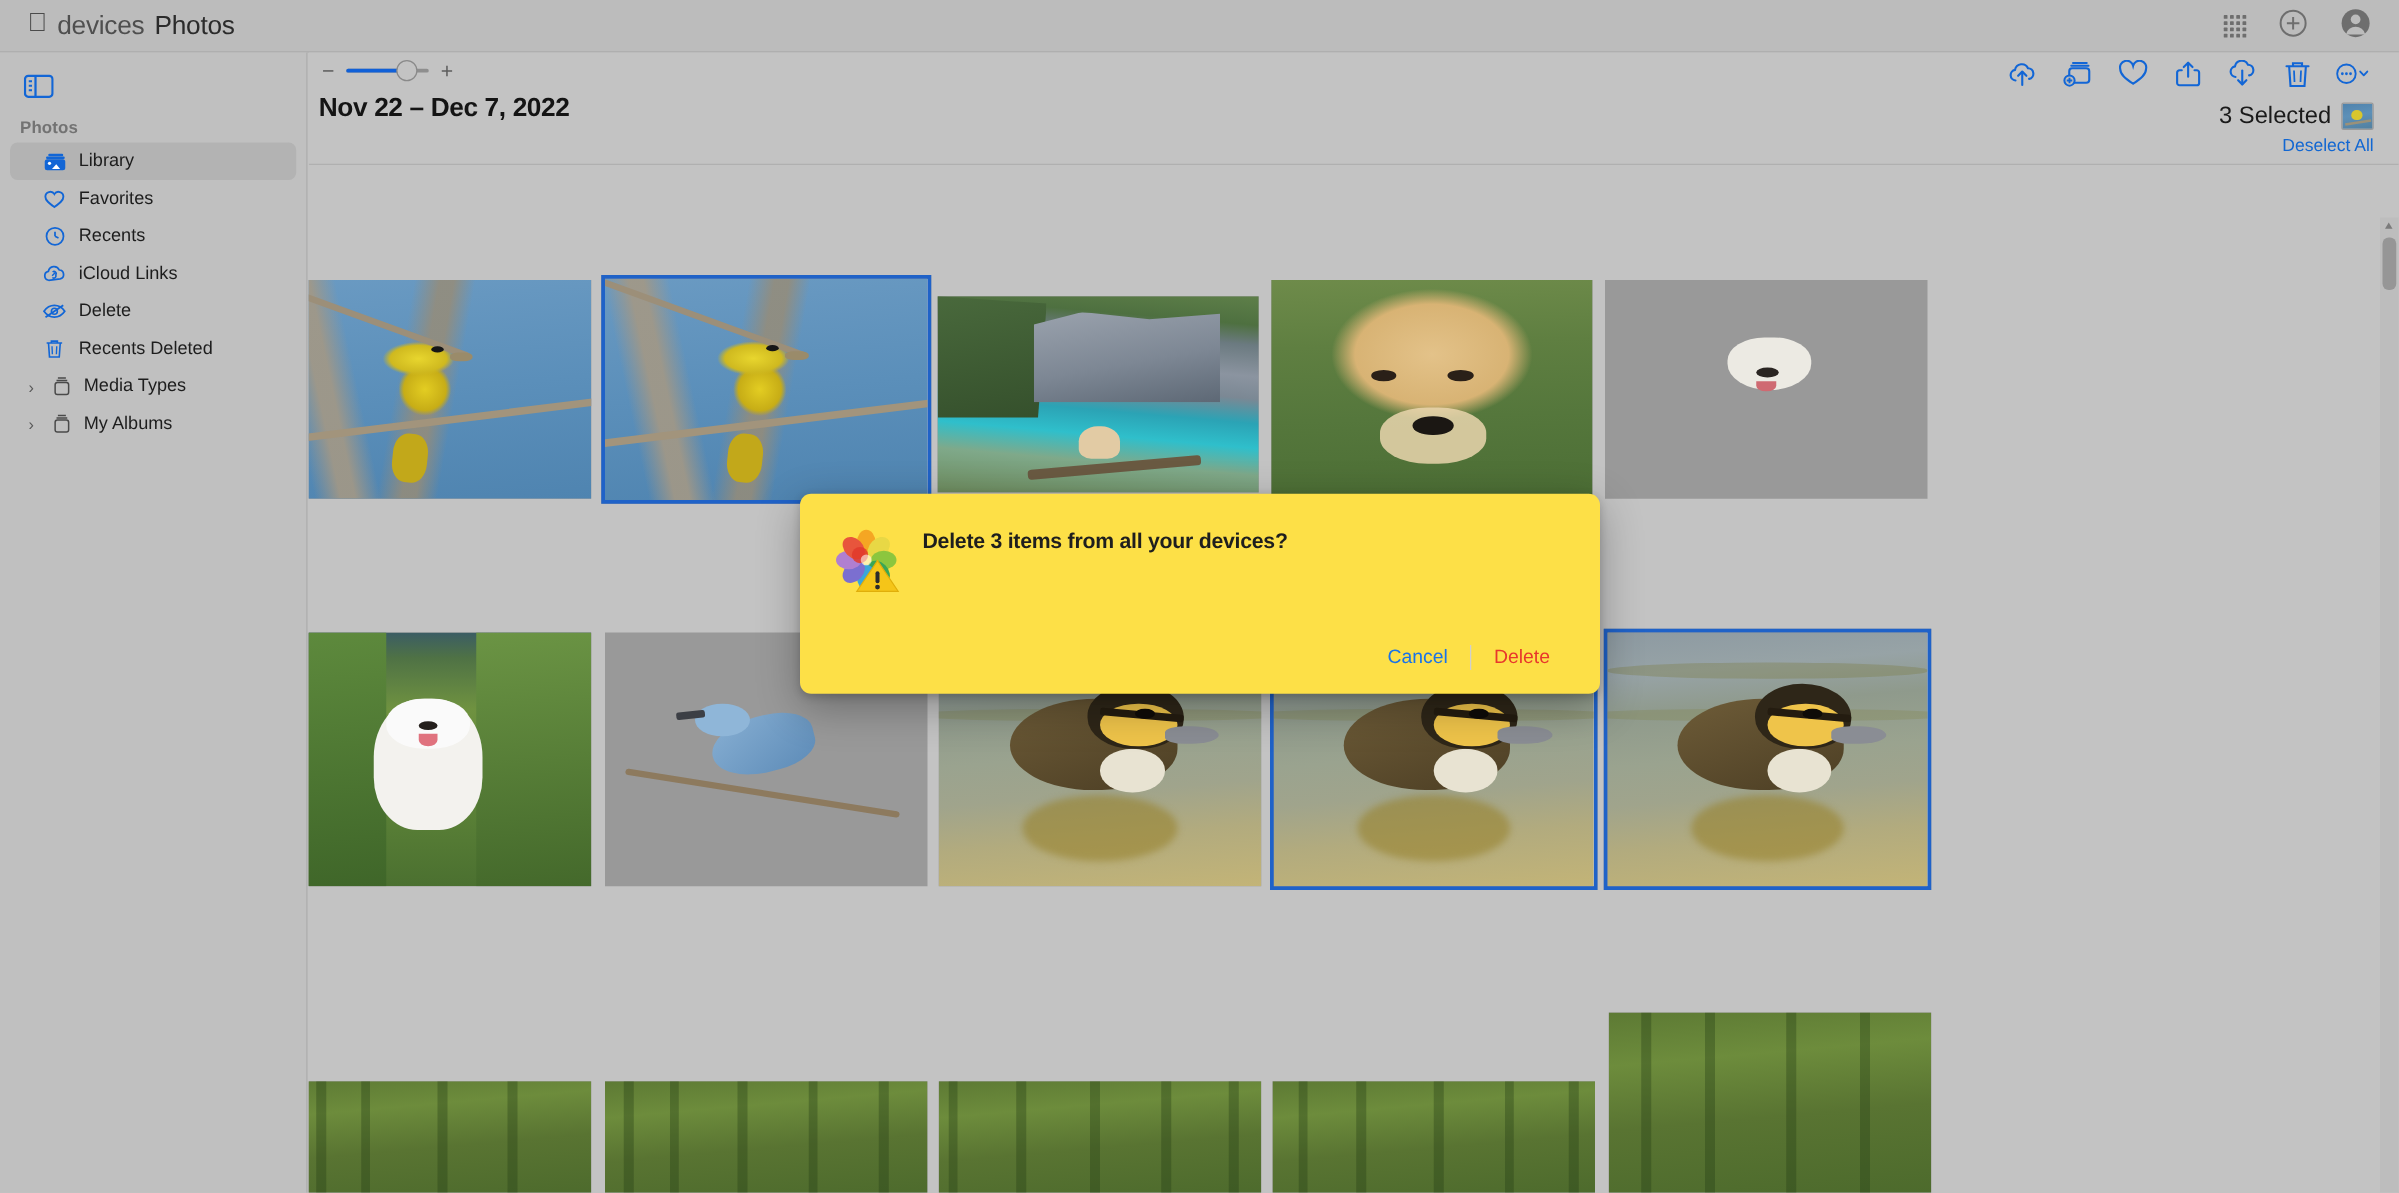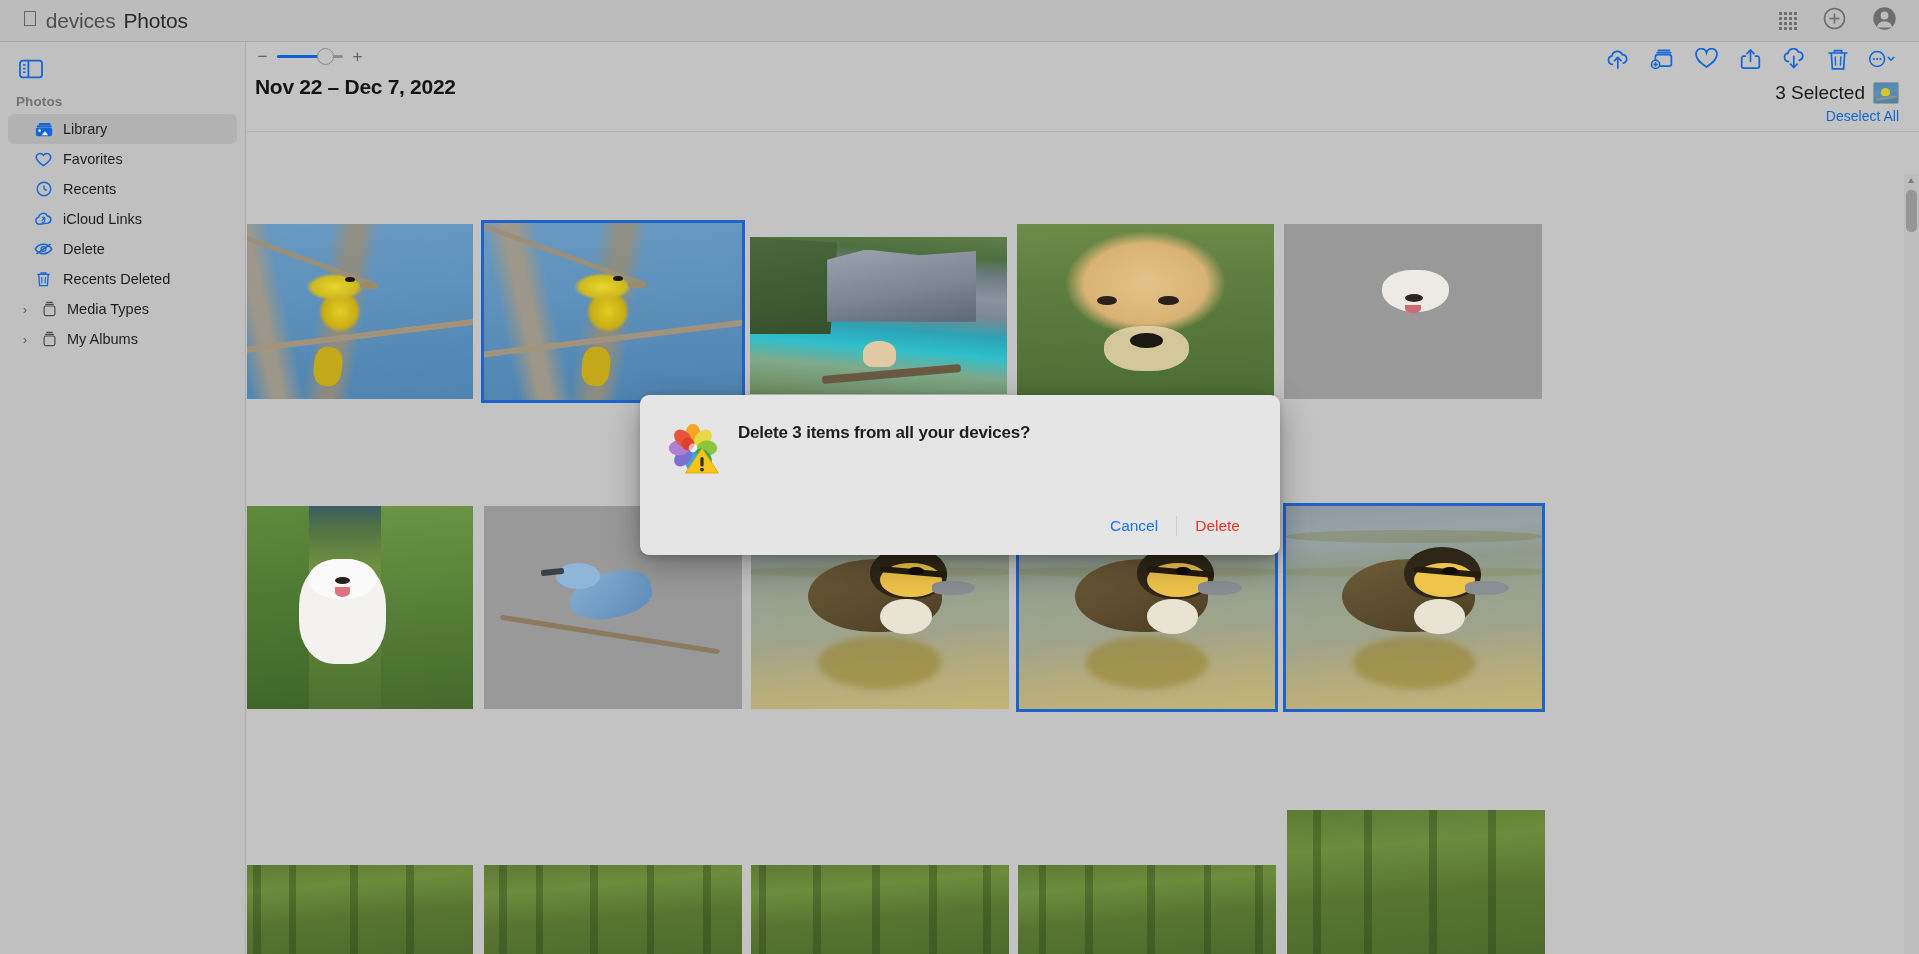--- a/index.html
+++ b/index.html
@@ -318,21 +318,21 @@
   .scene-grass {
     background: linear-gradient(175deg, #5d7a34 0%, #6d8c3c 25%, #597432 55%, #4c6a2c 100%);
   }
   .scene-grass .blade { position: absolute; top: 0; width: 3%; height: 100%; background: rgba(35,60,20,0.35); }
 
   
   .dialog-shadow {
     position: absolute;
     left: 640px; top: 395px;
     width: 640px; height: 160px;
-    background: #e5e5e5;
+    background: #fde047;
     border-radius: 9px;
     box-shadow: 0 10px 34px rgba(0,0,0,0.30), 0 2px 7px rgba(0,0,0,0.18);
     overflow: hidden;
   }
   .dlg-body { position: relative; padding: 26px 28px 0 26px; display: flex; gap: 18px; }
   .dlg-icon { width: 54px; height: 54px; position: relative; flex: 0 0 54px; }
   .dlg-text { padding-top: 2px; }
   .dlg-title {
     font-size: 17px;
     font-weight: bold;

